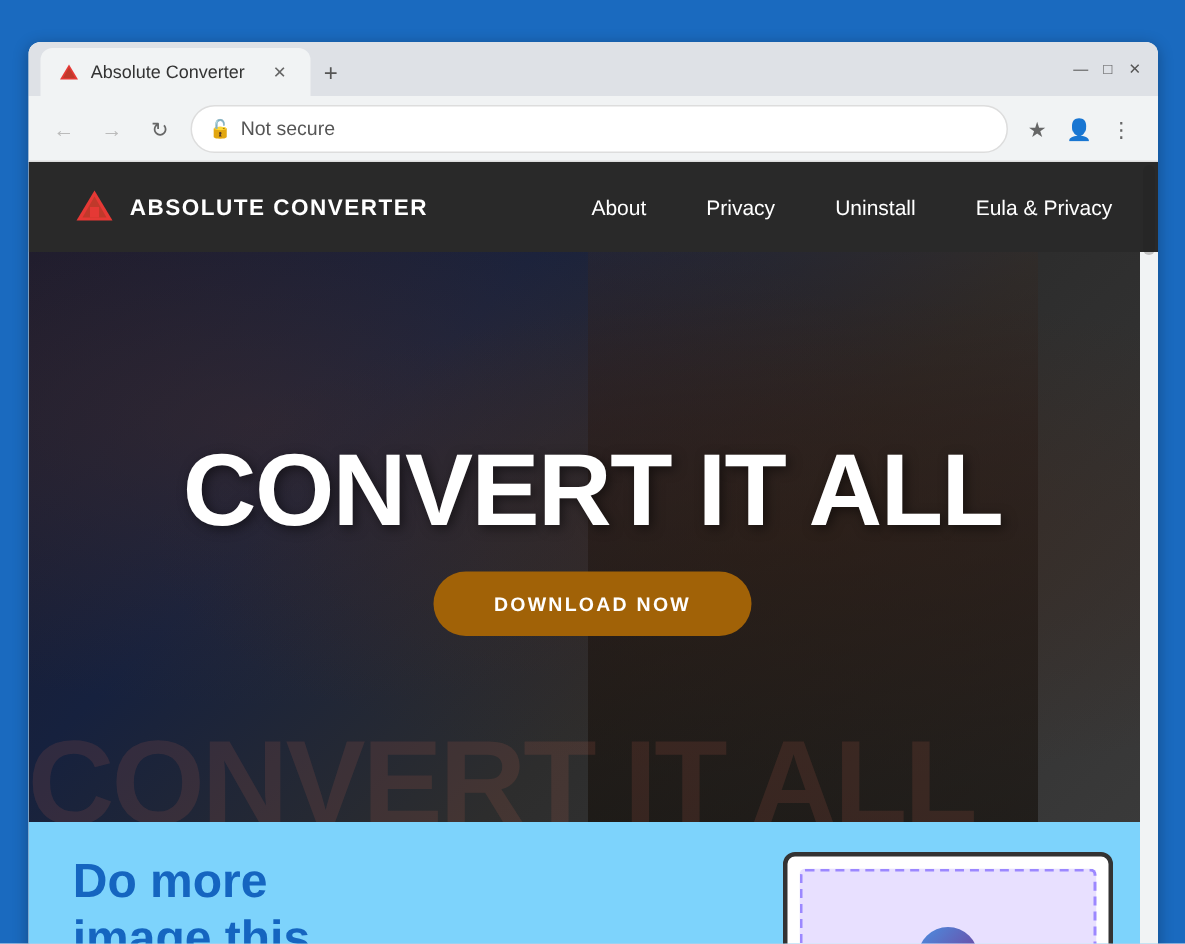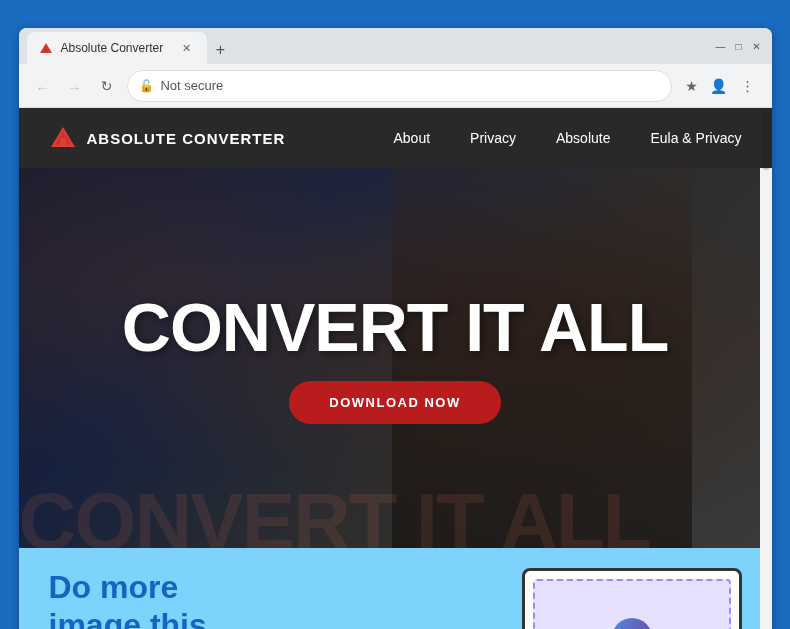--- a/index.html
+++ b/index.html
@@ -283,21 +283,21 @@
       color: white;
       margin-bottom: 30px;
       line-height: 1.5;
     }
 
     .hero-subtitle strong {
       font-weight: 700;
     }
 
     .download-btn {
-      background: #b91c1c;
+      background: #a16207;
       color: white;
       border: none;
       border-radius: 25px;
       padding: 14px 40px;
       font-size: 13px;
       font-weight: 700;
       letter-spacing: 1.5px;
       text-transform: uppercase;
       cursor: pointer;
     }
@@ -441,21 +441,21 @@
           <polygon points="14,3 26,23 2,23" fill="#e53935"></polygon>
           <polygon points="14,7 22,21 6,21" fill="#c0392b"></polygon>
           <rect x="11" y="14" width="6" height="7" fill="#e53935"></rect>
         </svg>
         <span>ABSOLUTE CONVERTER</span>
       </div>
 
       <div class="site-nav-links">
         <a class="nav-link">About</a>
         <a class="nav-link">Privacy</a>
-        <a class="nav-link">Absolute</a>
+        <a class="nav-link">Uninstall</a>
         <a class="nav-link">Eula &amp; Privacy</a>
       </div>
     </div>
 
     <div class="hero">
       <div class="hero-bg"></div>
       <div class="hero-person"></div>
 
       <div class="watermark">CONVERT IT ALL</div>
 

